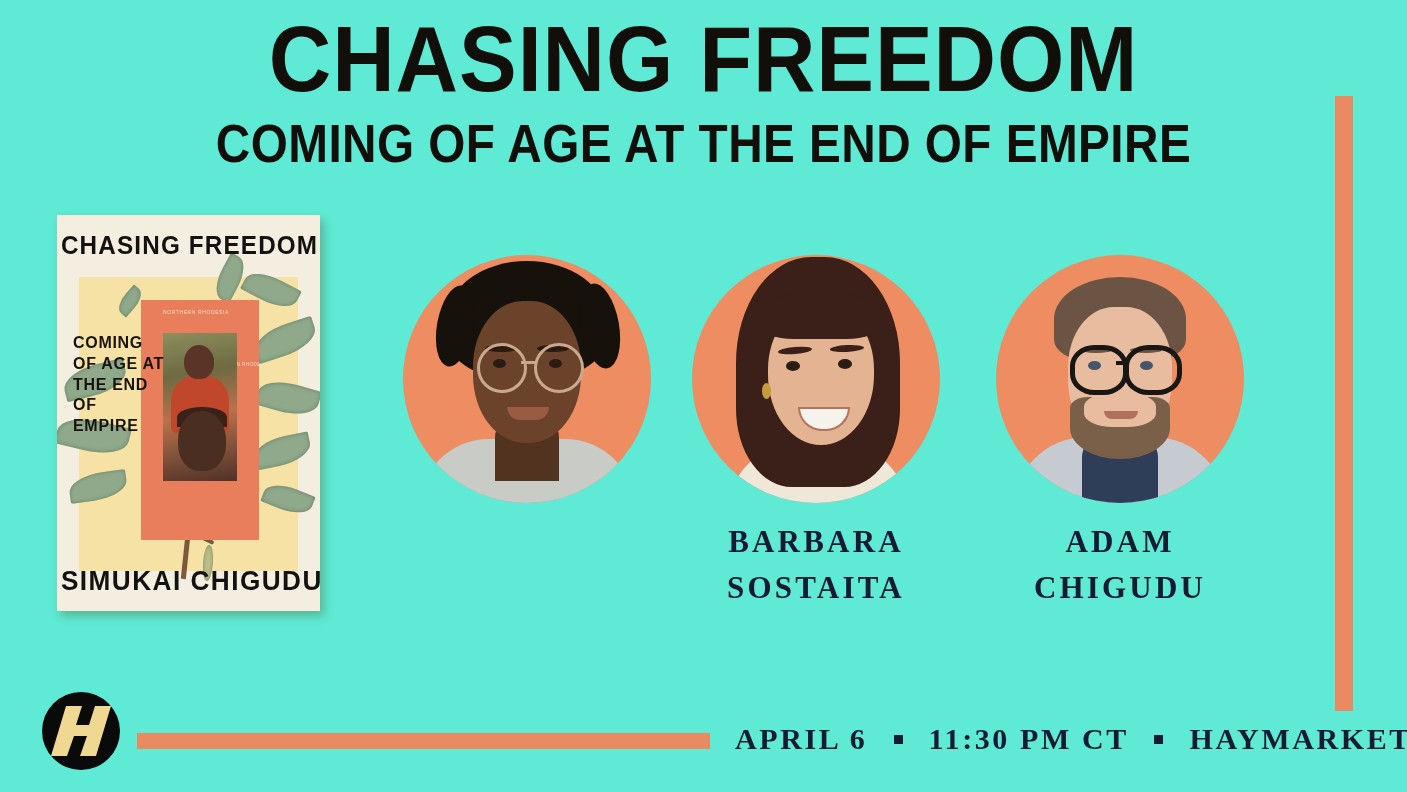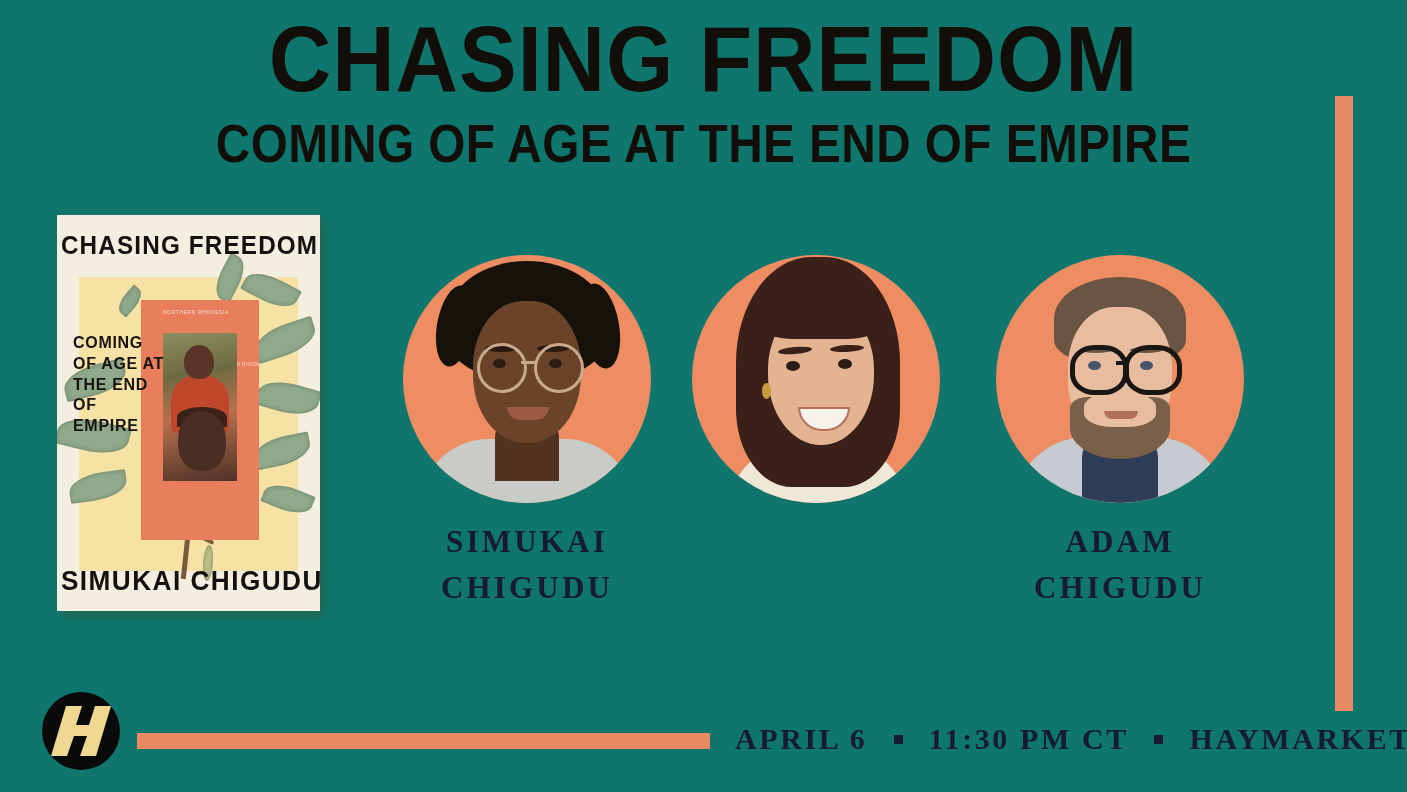--- a/index.html
+++ b/index.html
@@ -8,21 +8,21 @@
     background: #EFD892;
   }
   body {
     font-family: "Liberation Sans", sans-serif;
   }
 
   #poster {
     position: relative;
     width: 1407px;
     height: 792px;
-    background: #0f766e;
+    background: #5eead4;
     overflow: hidden;
   }
 
   
   .title-block {
     position: absolute;
     left: 0;
     top: 14px;
     width: 1407px;
     text-align: center;
@@ -335,37 +335,37 @@
       <div class="p-face" style="left:70px; top:46px; width:108px; height:142px; border-radius:46% 46% 48% 48%; background:#6B422A;"></div>
       <div class="p-brow" style="left:82px; top:90px; width:32px; height:7px; background:#2A1A10;"></div>
       <div class="p-brow" style="left:134px; top:90px; width:32px; height:7px; background:#2A1A10;"></div>
       <div class="p-eye" style="left:90px; top:104px; width:13px; height:9px;"></div>
       <div class="p-eye" style="left:146px; top:104px; width:13px; height:9px;"></div>
       <div class="p-glass-lens" style="left:74px; top:88px; width:44px; height:44px; border:3px solid #C9A98E;"></div>
       <div class="p-glass-lens" style="left:131px; top:88px; width:44px; height:44px; border:3px solid #C9A98E;"></div>
       <div class="p-glass-bridge" style="left:118px; top:106px; width:14px; height:3px; background:#C9A98E;"></div>
       <div class="p-mouth" style="left:104px; top:152px; width:42px; height:13px; background:#9A5B42;"></div>
     </div>
-    <div class="speaker-name">SIMUKAI
-CHIGUDU</div>
   </div>
 
   <div class="speaker" style="left:692px; top:255px;">
     <div class="speaker-photo">
       <div class="p-shoulders" style="left:36px; bottom:-10px; width:180px; height:70px; border-radius:70px 70px 0 0; background:#EFE7D8;"></div>
       <div class="p-hair" style="left:44px; top:2px; width:164px; height:230px; border-radius:46% 46% 34% 34%; background:#3A2018;"></div>
       <div class="p-face" style="left:76px; top:50px; width:106px; height:140px; border-radius:46% 46% 50% 50%; background:#E4B492;"></div>
       <div class="p-hair" style="left:68px; top:36px; width:120px; height:48px; border-radius:50% 50% 28% 28%; background:#3A2018;"></div>
       <div class="p-brow" style="left:86px; top:92px; width:34px; height:7px; background:#3A2018; transform:rotate(-5deg);"></div>
       <div class="p-brow" style="left:138px; top:90px; width:34px; height:7px; background:#3A2018; transform:rotate(-3deg);"></div>
       <div class="p-eye" style="left:94px; top:106px; width:14px; height:10px;"></div>
       <div class="p-eye" style="left:146px; top:104px; width:14px; height:10px;"></div>
       <div class="p-mouth" style="left:106px; top:152px; width:48px; height:20px; background:#F6F2EC; border:2px solid #B5735E;"></div>
       <div style="position:absolute; left:70px; top:128px; width:9px; height:16px; border-radius:50%; background:#C79A3C;"></div>
     </div>
+    <div class="speaker-name">BARBARA
+SOSTAITA</div>
   </div>
 
   <div class="speaker" style="left:996px; top:255px;">
     <div class="speaker-photo">
       <div class="p-shoulders" style="left:18px; bottom:-6px; width:212px; height:72px; border-radius:78px 78px 0 0; background:#C5CBD0;"></div>
       <div class="p-shoulders" style="left:86px; bottom:-6px; width:76px; height:72px; border-radius:20px 20px 0 0; background:#2F3E58;"></div>
       <div class="p-hair" style="left:58px; top:22px; width:132px; height:84px; border-radius:50% 50% 26% 26%; background:#6B5443;"></div>
       <div class="p-face" style="left:72px; top:52px; width:104px; height:136px; border-radius:44% 44% 46% 46%; background:#E8BC9F;"></div>
       <div class="p-hair" style="left:74px; top:142px; width:100px; height:62px; border-radius:18% 18% 50% 50%; background:#7A6049;"></div>
       <div class="p-face" style="left:88px; top:138px; width:72px; height:34px; border-radius:40%; background:#E8BC9F;"></div>

